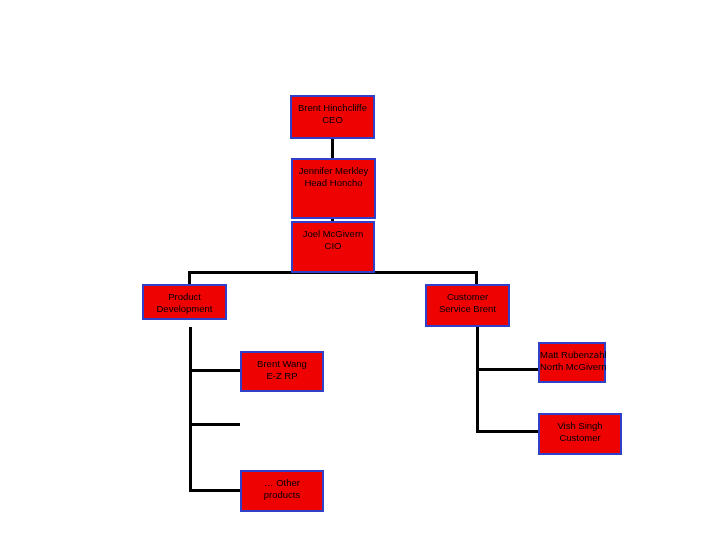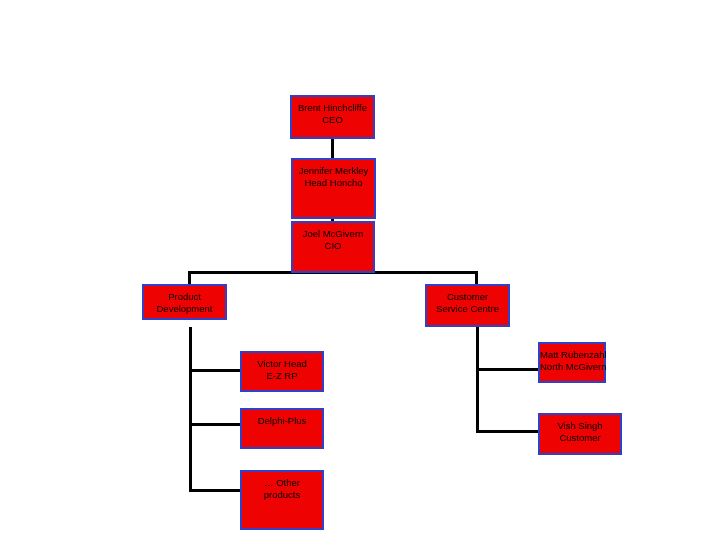--- a/index.html
+++ b/index.html
@@ -29,21 +29,21 @@
   .line{position:absolute;background:var(--line-color);}
 
   
   .n-ceo    {left:290px;top:95px; width:85px;height:44px}
   .n-honcho {left:291px;top:158px;width:85px;height:61px}
   .n-cio    {left:291px;top:221px;width:84px;height:52px}
   .n-pd     {left:142px;top:284px;width:85px;height:36px}
   .n-csc    {left:425px;top:284px;width:85px;height:43px}
   .n-victor {left:240px;top:351px;width:84px;height:41px}
   .n-delphi {left:240px;top:408px;width:84px;height:41px}
-  .n-other  {left:240px;top:470px;width:84px;height:60px}
+  .n-other  {left:240px;top:470px;width:84px;height:42px}
   .n-matt   {left:538px;top:342px;width:68px;height:41px}
   .n-vish   {left:538px;top:413px;width:84px;height:42px}
 
   
   .c-v1{left:331px;top:139px;width:3px;height:19px}
   .c-v2{left:331px;top:202px;width:3px;height:19px}
   .c-v3{left:331px;top:263px;width:3px;height:10px}
   .c-h1{left:188px;top:271px;width:290px;height:3px}
   .c-v4{left:188px;top:271px;width:3px;height:13px}
   .c-v5{left:475px;top:271px;width:3px;height:13px}
@@ -89,31 +89,28 @@
     <span class="txt">CIO</span>
   </div>
 
   <div class="node n-pd">
     <span class="txt">Product</span>
     <span class="txt">Development</span>
   </div>
 
   <div class="node n-csc">
     <span class="txt">Customer</span>
-    <span class="txt">Service Centre</span>
+    <span class="txt">Service Brent</span>
   </div>
 
   <div class="node n-victor">
-    <span class="txt">Victor Head</span>
+    <span class="txt">Brent Wang</span>
     <span class="txt">E-Z RP</span>
   </div>
 
-  <div class="node n-delphi">
-    <span class="txt">Delphi-Plus</span>
-  </div>
 
   <div class="node n-other">
     <span class="txt">… Other</span>
     <span class="txt">products</span>
   </div>
 
   <div class="node n-matt">
     <span class="txt">Matt Rubenzahl</span>
     <span class="txt">North McGivern</span>
   </div>

